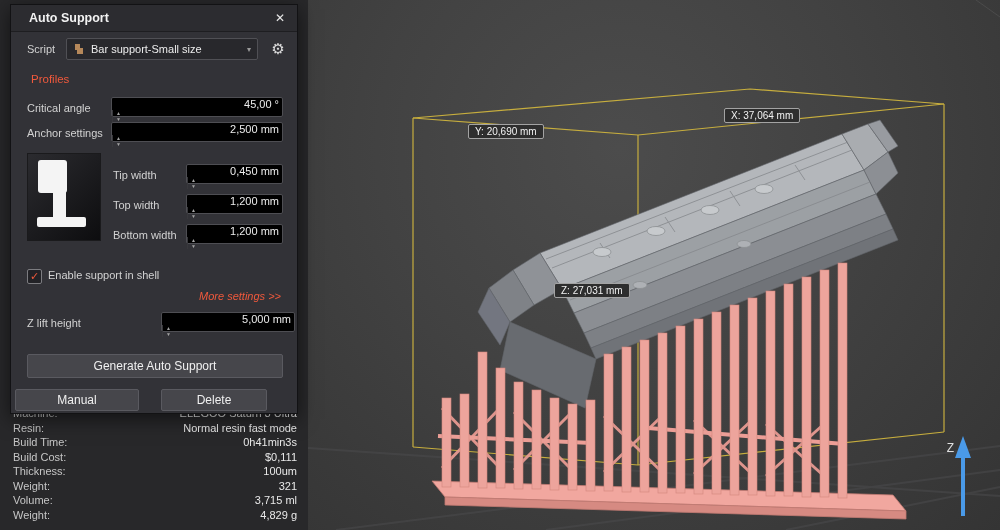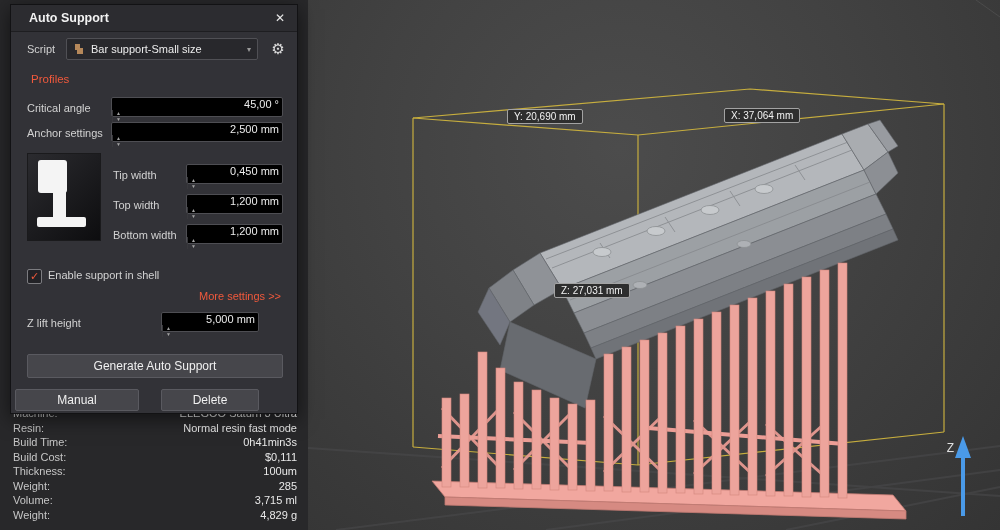--- a/index.html
+++ b/index.html
@@ -82,21 +82,21 @@
       <div class="stat-row">
           <span class="stat-label">Build Cost:</span>
           <span class="stat-value">$0,111</span>
         </div>
       <div class="stat-row">
           <span class="stat-label">Thickness:</span>
           <span class="stat-value">100um</span>
         </div>
       <div class="stat-row">
           <span class="stat-label">Weight:</span>
-          <span class="stat-value">285</span>
+          <span class="stat-value">321</span>
         </div>
       <div class="stat-row">
           <span class="stat-label">Volume:</span>
           <span class="stat-value">3,715 ml</span>
         </div>
       <div class="stat-row">
           <span class="stat-label">Weight:</span>
           <span class="stat-value">4,829 g</span>
         </div>
     </div>
@@ -169,34 +169,34 @@
         <input value="1,200 mm" style="">
         <div class="spin">
             <span>▲</span>
             <span>▼</span>
           </div>
       </div>
 
       <div class="checkbox">✓</div>
       <span class="lbl" style="left:37px; top:264px;">Enable support in shell</span>
 
-      <span class="link" style="right:16px; top:285px;">More settings &gt;&gt;</span>
+      <span class="link" style="right:16px; top:285px;font-style:italic;">More settings &gt;&gt;</span>
 
       <span class="lbl" style="left:16px; top:312px;">Z lift height</span>
-      <div class="num-field" style="left:150px; top:307px; width:98px;">
+      <div class="num-field" style="left:150px; top:307px; width:134px;">
         <input value="5,000 mm" style="">
         <div class="spin">
             <span>▲</span>
             <span>▼</span>
           </div>
       </div>
 
       <div class="btn" style="left:16px; top:349px; width:256px; height:24px;">Generate Auto Support</div>
       <div class="btn" style="left:4px; top:384px; width:124px; height:22px;">Manual</div>
-      <div class="btn" style="left:150px; top:384px; width:98px; height:22px;">Delete</div>
+      <div class="btn" style="left:150px; top:384px; width:106px; height:22px;">Delete</div>
     </div>
   </div>
 
   <div class="viewport">
     <svg width="692" height="530" viewBox="0 0 692 530">
 
       <g stroke="#4b4b4d" stroke-width="2" opacity="0.55" fill="none">
         <line x1="0" y1="448" x2="692" y2="496"></line>
         <line x1="28" y1="530" x2="692" y2="446"></line>
         <line x1="238" y1="530" x2="692" y2="470"></line>
@@ -294,17 +294,17 @@
         </g>
       </g>
 
       <g>
         <line x1="655" y1="516" x2="655" y2="456" stroke="#4a9ae8" stroke-width="4"></line>
         <polygon points="647,458 663,458 655,436" fill="#4a9ae8"></polygon>
         <text x="646" y="452" fill="#e0e0e0" font-size="12" text-anchor="end">Z</text>
       </g>
     </svg>
 
-    <div class="dim-label" style="left:160px; top:109px;margin-left:39px;">Y: 20,690 mm</div>
+    <div class="dim-label" style="left:160px; top:124px;">Y: 20,690 mm</div>
     <div class="dim-label" style="left:416px; top:108px;text-align:right;">X: 37,064 mm</div>
     <div class="dim-label" style="left:246px; top:283px;text-align:center;">Z: 27,031 mm</div>
   </div>
 </div>
 
 </body></html>

